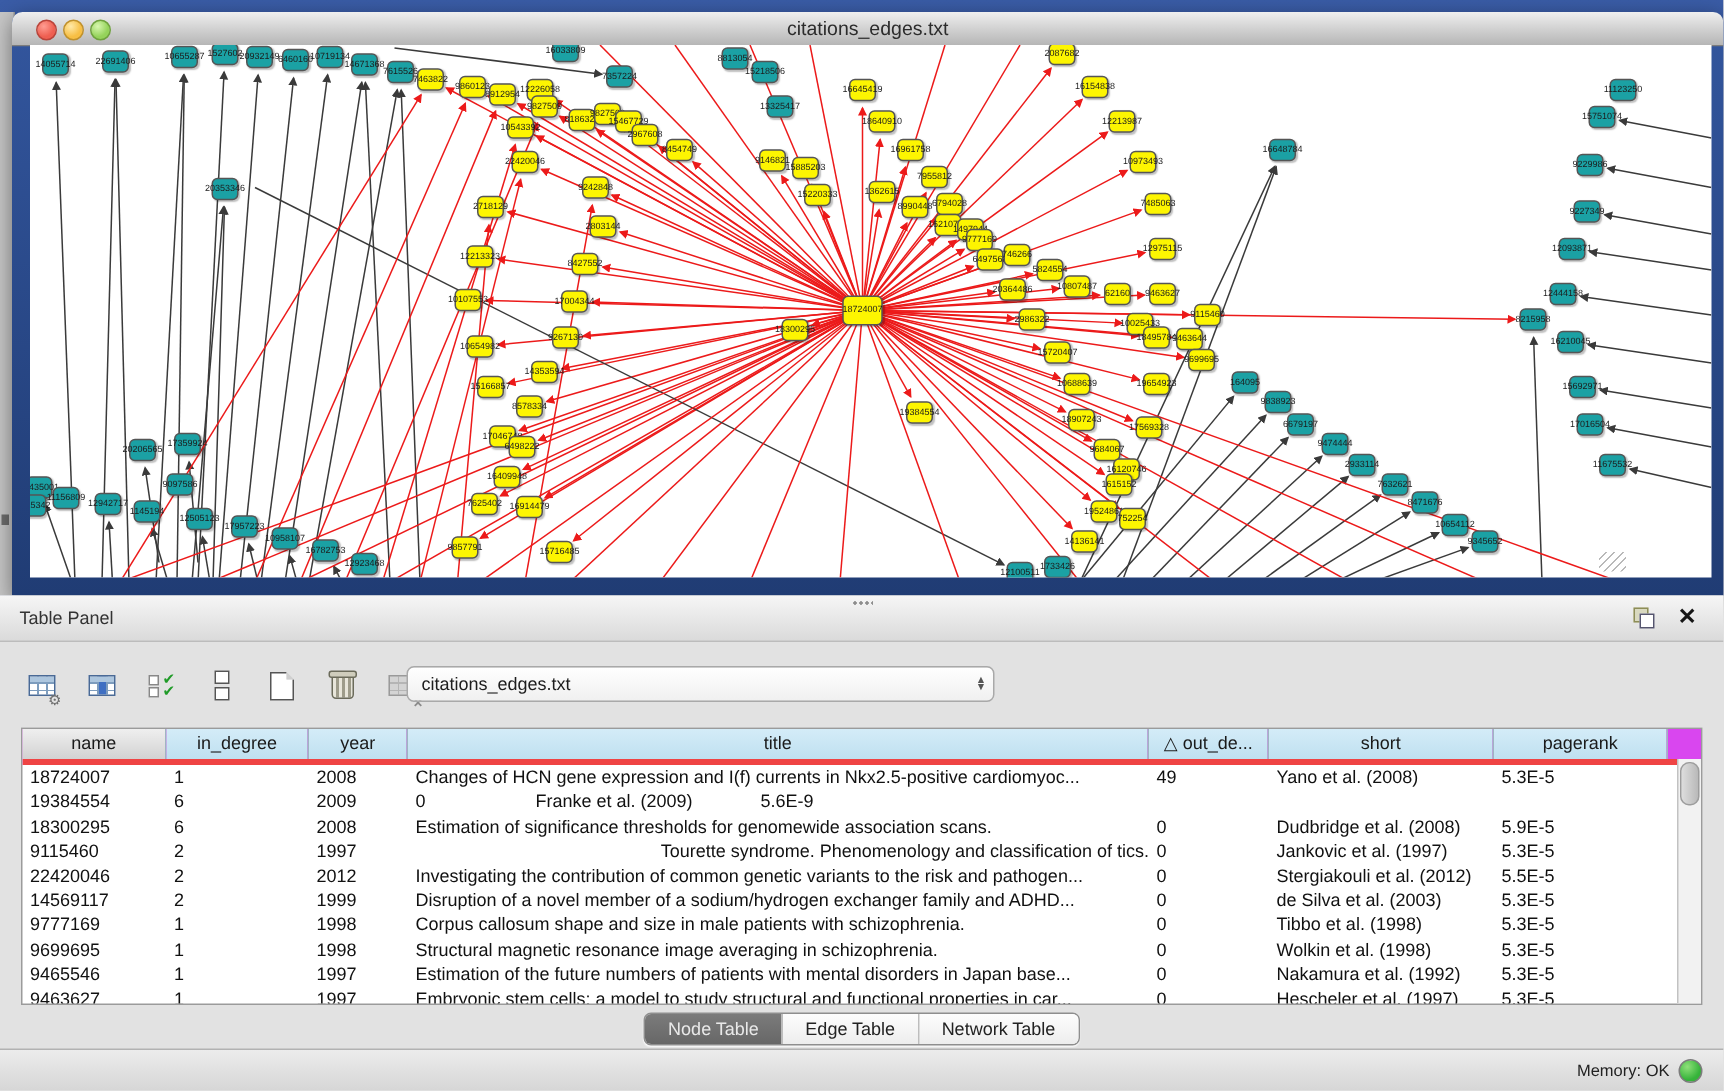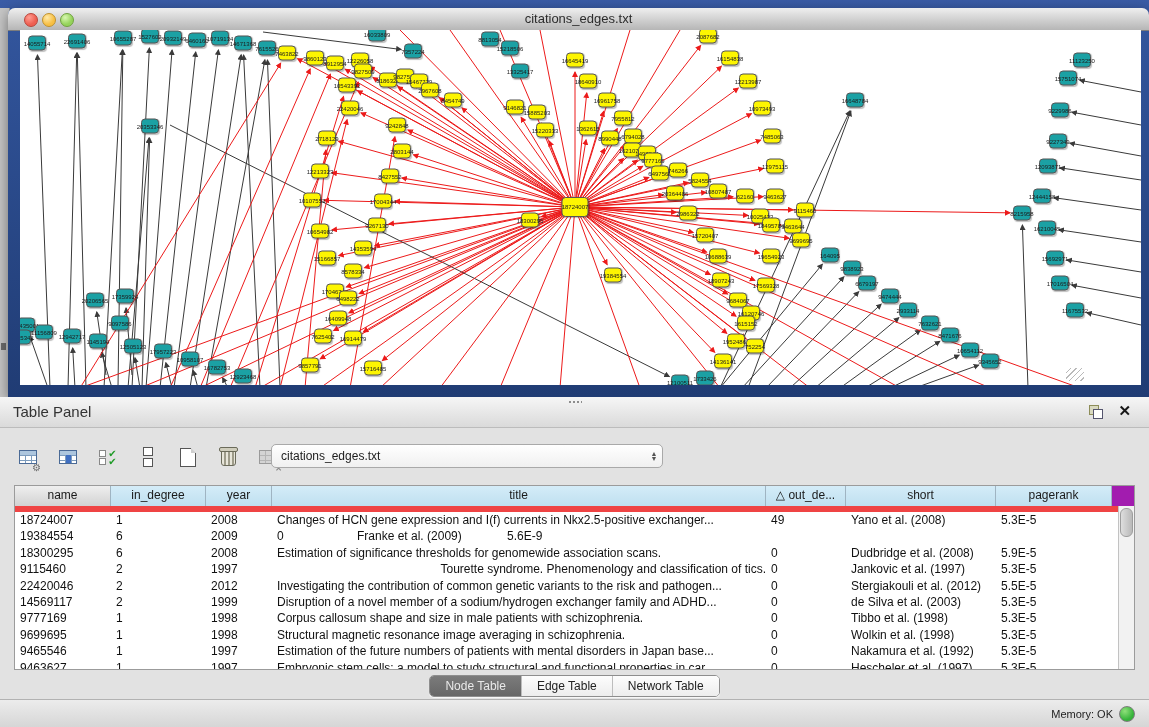--- a/index.html
+++ b/index.html
@@ -24,21 +24,21 @@
         box-shadow:1px 1px 1px rgba(0,0,0,.25);}
   .node.t{background:#1ba1a4;}
   .node.y{background:#fdf501;}
   .node.hub{width:27px;height:20px;z-index:3;}
   .node .nl{font-size:6px;line-height:6px;color:#1c1c1c;white-space:nowrap;}
   .grip-canvas{position:absolute;left:1046px;top:338px;width:18px;height:13px;
         background:repeating-linear-gradient(135deg,transparent 0 3px,#b9b9b9 3px 4px);}
   
   .tpanel{position:absolute;left:0;top:397px;width:1149px;height:330px;background:#e2e2e2;}
   .phead{position:absolute;left:0;top:0;width:100%;height:30px;background:linear-gradient(#f6f6f6,#dadada);border-bottom:1px solid #bcbcbc;}
-  .phead .ptitle{position:absolute;left:13px;top:0;line-height:30px;font-size:15px;color:#333;}
+  .phead .ptitle{position:absolute;left:13px;top:0;line-height:30px;font-size:12px;color:#333;}
   .phead .pgrip{position:absolute;left:50%;top:3px;width:14px;height:4px;transform:translateX(-50%);
         background:radial-gradient(circle,#8d8d8d 1px,transparent 1.3px);background-size:4px 4px;}
   .float-ic{position:absolute;right:46px;top:8px;width:14px;height:14px;cursor:pointer;}
   .float-ic .b1{position:absolute;left:0;top:0;width:8px;height:8px;border:1px solid #8d8d58;background:#d9d9c0;}
   .float-ic .b2{position:absolute;right:0;bottom:0;width:8px;height:8px;border:1px solid #55556e;background:#fff;}
   .close-ic{position:absolute;right:18px;top:5px;font-size:15px;font-weight:bold;color:#161616;cursor:pointer;}
   
   .toolbar{position:absolute;left:14px;top:44px;height:32px;display:flex;align-items:center;gap:12px;}
   .tbtn{width:28px;height:28px;display:flex;align-items:center;justify-content:center;position:relative;cursor:pointer;}
   .mini-table{width:18px;height:14px;border:1px solid #4a6a96;background:
@@ -67,21 +67,21 @@
       background:repeating-linear-gradient(to right,#e8e6da 0 2px,#9e9c8a 2px 4px);}
   .trash:before{content:"";position:absolute;left:-3px;top:-3px;width:17px;height:3px;background:#cfcdbc;border:1px solid #6b6b5a;border-radius:2px;}
   .fx{font-family:"DejaVu Serif","Liberation Serif",serif;font-style:italic;font-size:14px;color:#222;}
   .combo{position:absolute;left:271px;top:47px;width:392px;height:24px;background:linear-gradient(#ffffff,#f0f0f0);
       border:1px solid #a9a9a9;border-radius:5px;box-sizing:border-box;display:flex;align-items:center;cursor:pointer;}
   .combo .cval{flex:1;padding-left:9px;font-size:12px;color:#1d1d1d;}
   .combo .stepper{width:16px;height:100%;display:flex;flex-direction:column;align-items:center;justify-content:center;color:#555;}
   .combo .stepper span{font-size:7px;line-height:5px;}
   
   .tablebox{position:absolute;left:14px;top:88px;width:1121px;height:185px;background:#fff;border:1px solid #9b9b9b;box-sizing:border-box;overflow:hidden;}
-  .thead{display:flex;height:20px;background:#a21caf;border-bottom:6px solid #ef4444;}
+  .thead{display:flex;height:20px;background:#d946ef;border-bottom:4px solid #ef4444;}
   .th{box-sizing:border-box;border-right:1px solid #9fb4c2;font-size:12px;color:#1a1a1a;text-align:center;line-height:19px;
       overflow:hidden;white-space:nowrap;cursor:pointer;background:linear-gradient(#d4ecf8,#bfe0f0);}
   .th.th-name{background:linear-gradient(#efefef,#d2d2d2);}
   .tbody .tr{display:flex;height:16.4px;cursor:default;}
   .td{box-sizing:border-box;padding-left:5px;font-size:12px;line-height:16.4px;color:#111;
       overflow:hidden;white-space:nowrap;}
   .vscroll{position:absolute;right:0;top:20px;bottom:0;width:15px;background:#f2f2f2;border-left:1px solid #c2c2c2;}
   .vscroll .thumb{position:absolute;left:1px;top:2px;width:11px;height:27px;border:1px solid #9d9d9d;border-radius:6px;background:linear-gradient(to right,#dedede,#b9b9b9);}
   
   .tabsbar{position:absolute;left:0;top:276px;width:100%;height:26px;display:flex;justify-content:center;align-items:center;}
@@ -736,21 +736,21 @@
         <div class="th" style="width: 494px;">title</div>
         <div class="th" style="width: 80px;">△ out_de...</div>
         <div class="th" style="width: 150px;">short</div>
         <div class="th" style="width: 116px;">pagerank</div>
       </div>
     <div class="tbody">
         <div class="tr">
           <div class="td" style="width: 96px;">18724007</div>
           <div class="td" style="width: 95px;">1</div>
           <div class="td" style="width: 66px;">2008</div>
-          <div class="td" style="width: 494px;">Changes of HCN gene expression and I(f) currents in Nkx2.5-positive exchanger...</div>
+          <div class="td" style="width: 494px;">Changes of HCN gene expression and I(f) currents in Nkx2.5-positive cardiomyoc...</div>
           <div class="td" style="width: 80px;">49</div>
           <div class="td" style="width: 150px;">Yano et al. (2008)</div>
           <div class="td" style="width: 116px;">5.3E-5</div>
         </div>
         <div class="tr">
           <div class="td" style="width: 96px;">19384554</div>
           <div class="td" style="width: 95px;">6</div>
           <div class="td" style="width: 66px;">2009</div>
           <div class="td" style="width: 80px;">0</div>
           <div class="td" style="width: 150px;">Franke et al. (2009)</div>

